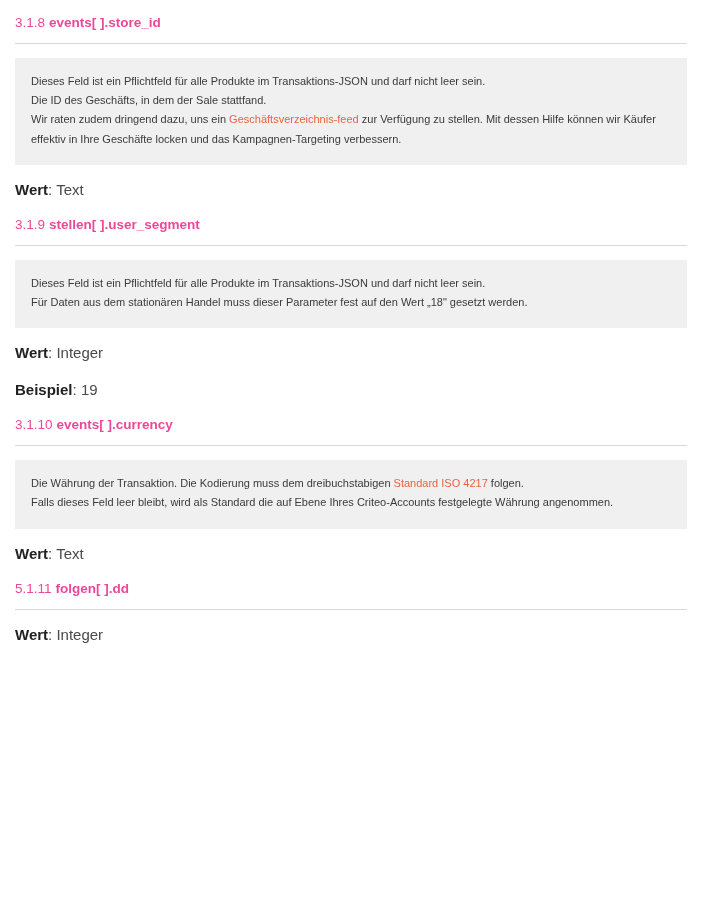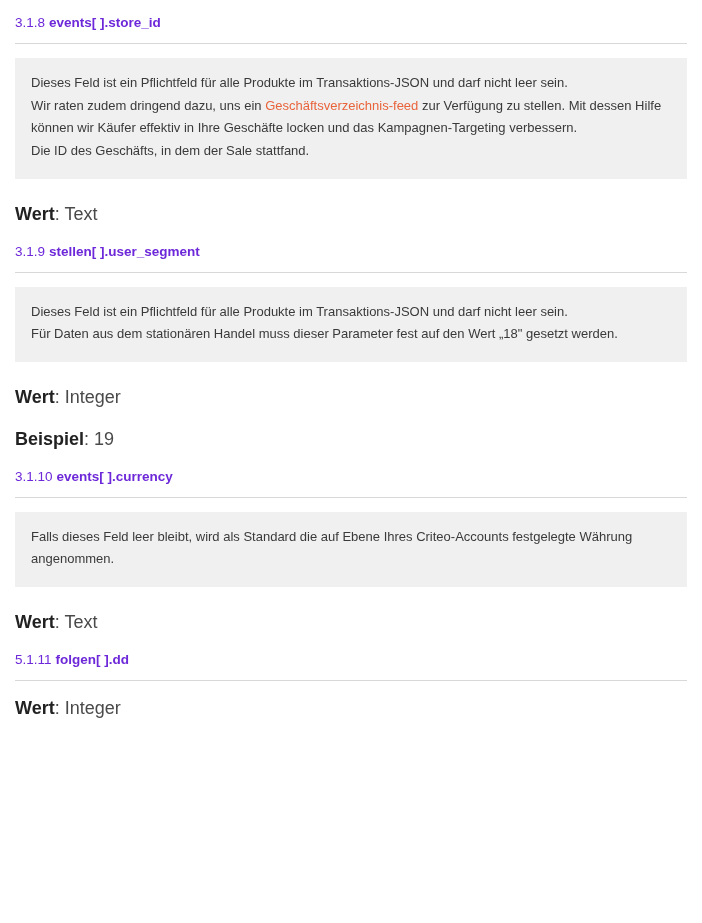--- a/index.html
+++ b/index.html
@@ -14,55 +14,55 @@
     color: #333333;
     -webkit-font-smoothing: antialiased;
   }
   .page {
     width: 702px;
     box-sizing: border-box;
     padding: 0 15px 0 15px;
   }
   .section-heading {
     font-size: 13.5px;
-    color: #6d28d9;
+    color: #ec4899;
     padding: 14px 0 10px 0;
     line-height: 1.4;
   }
   .section-heading .num {
     font-weight: normal;
   }
   .section-heading .path {
     font-weight: bold;
     margin-left: 4px;
   }
   .hr {
     border: 0;
     border-top: 1px solid #d8d8d8;
     margin: 0;
     height: 0;
   }
   .note {
     background: #f0f0f0;
     padding: 14px 16px 16px 16px;
-    margin: 14px 0 8px 0;
-    font-size: 13px;
+    margin: 14px 0 0 0;
+    font-size: 11px;
     line-height: 1.75;
     color: #3a3a3a;
   }
   .note p {
     margin: 0;
   }
   .link {
     color: #e8643c;
     text-decoration: none;
     cursor: pointer;
   }
   .meta {
-    font-size: 18px;
+    font-size: 15px;
     line-height: 1.6;
     color: #3a3a3a;
     padding: 0;
     margin: 0;
   }
   .meta-row {
     padding: 13px 0 0 0;
   }
   .meta-row .label {
     font-weight: bold;
@@ -80,22 +80,22 @@
 
 <div class="page">
 
   <div class="block">
     <div class="section-heading">
       <span class="num">3.1.8</span><span class="path">events[ ].store_id</span>
     </div>
     <hr class="hr">
     <div class="note">
       <p>Dieses Feld ist ein Pflichtfeld für alle Produkte im Transaktions-JSON und darf nicht leer sein.</p>
+      <p>Die ID des Geschäfts, in dem der Sale stattfand.</p>
       <p><span>Wir raten zudem dringend dazu, uns ein </span><a class="link" href="#">Geschäftsverzeichnis-feed</a><span> zur Verfügung zu stellen. Mit dessen Hilfe können wir Käufer effektiv in Ihre Geschäfte locken und das Kampagnen-Targeting verbessern.</span></p>
-      <p>Die ID des Geschäfts, in dem der Sale stattfand.</p>
     </div>
     <div class="meta">
       <div class="meta-row"><span class="label">Wert</span><span class="value">: </span><span class="value">Text</span></div>
     </div>
   </div>
 
   <div class="block">
     <div class="section-heading">
       <span class="num">3.1.9</span><span class="path">stellen[ ].user_segment</span>
     </div>
@@ -109,20 +109,21 @@
       <div class="meta-row"><span class="label">Beispiel</span><span class="value">: </span><span class="value">19</span></div>
     </div>
   </div>
 
   <div class="block">
     <div class="section-heading">
       <span class="num">3.1.10</span><span class="path">events[ ].currency</span>
     </div>
     <hr class="hr">
     <div class="note">
+      <p><span>Die Währung der Transaktion. Die Kodierung muss dem dreibuchstabigen </span><a class="link" href="#">Standard ISO 4217</a><span> folgen.</span></p>
       <p>Falls dieses Feld leer bleibt, wird als Standard die auf Ebene Ihres Criteo-Accounts festgelegte Währung angenommen.</p>
     </div>
     <div class="meta">
       <div class="meta-row"><span class="label">Wert</span><span class="value">: </span><span class="value">Text</span></div>
     </div>
   </div>
 
   <div class="block">
     <div class="section-heading">
       <span class="num">5.1.11</span><span class="path">folgen[ ].dd</span>

